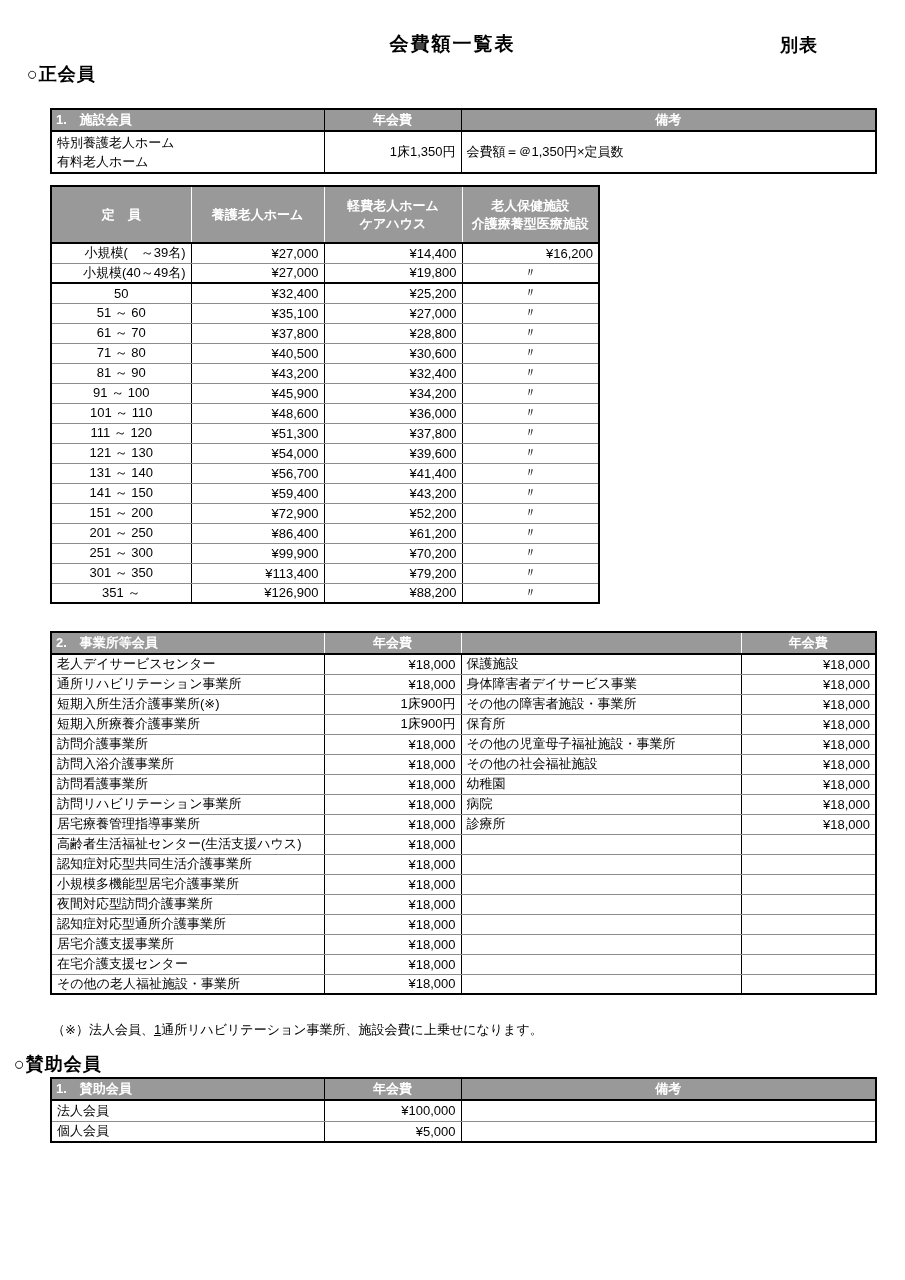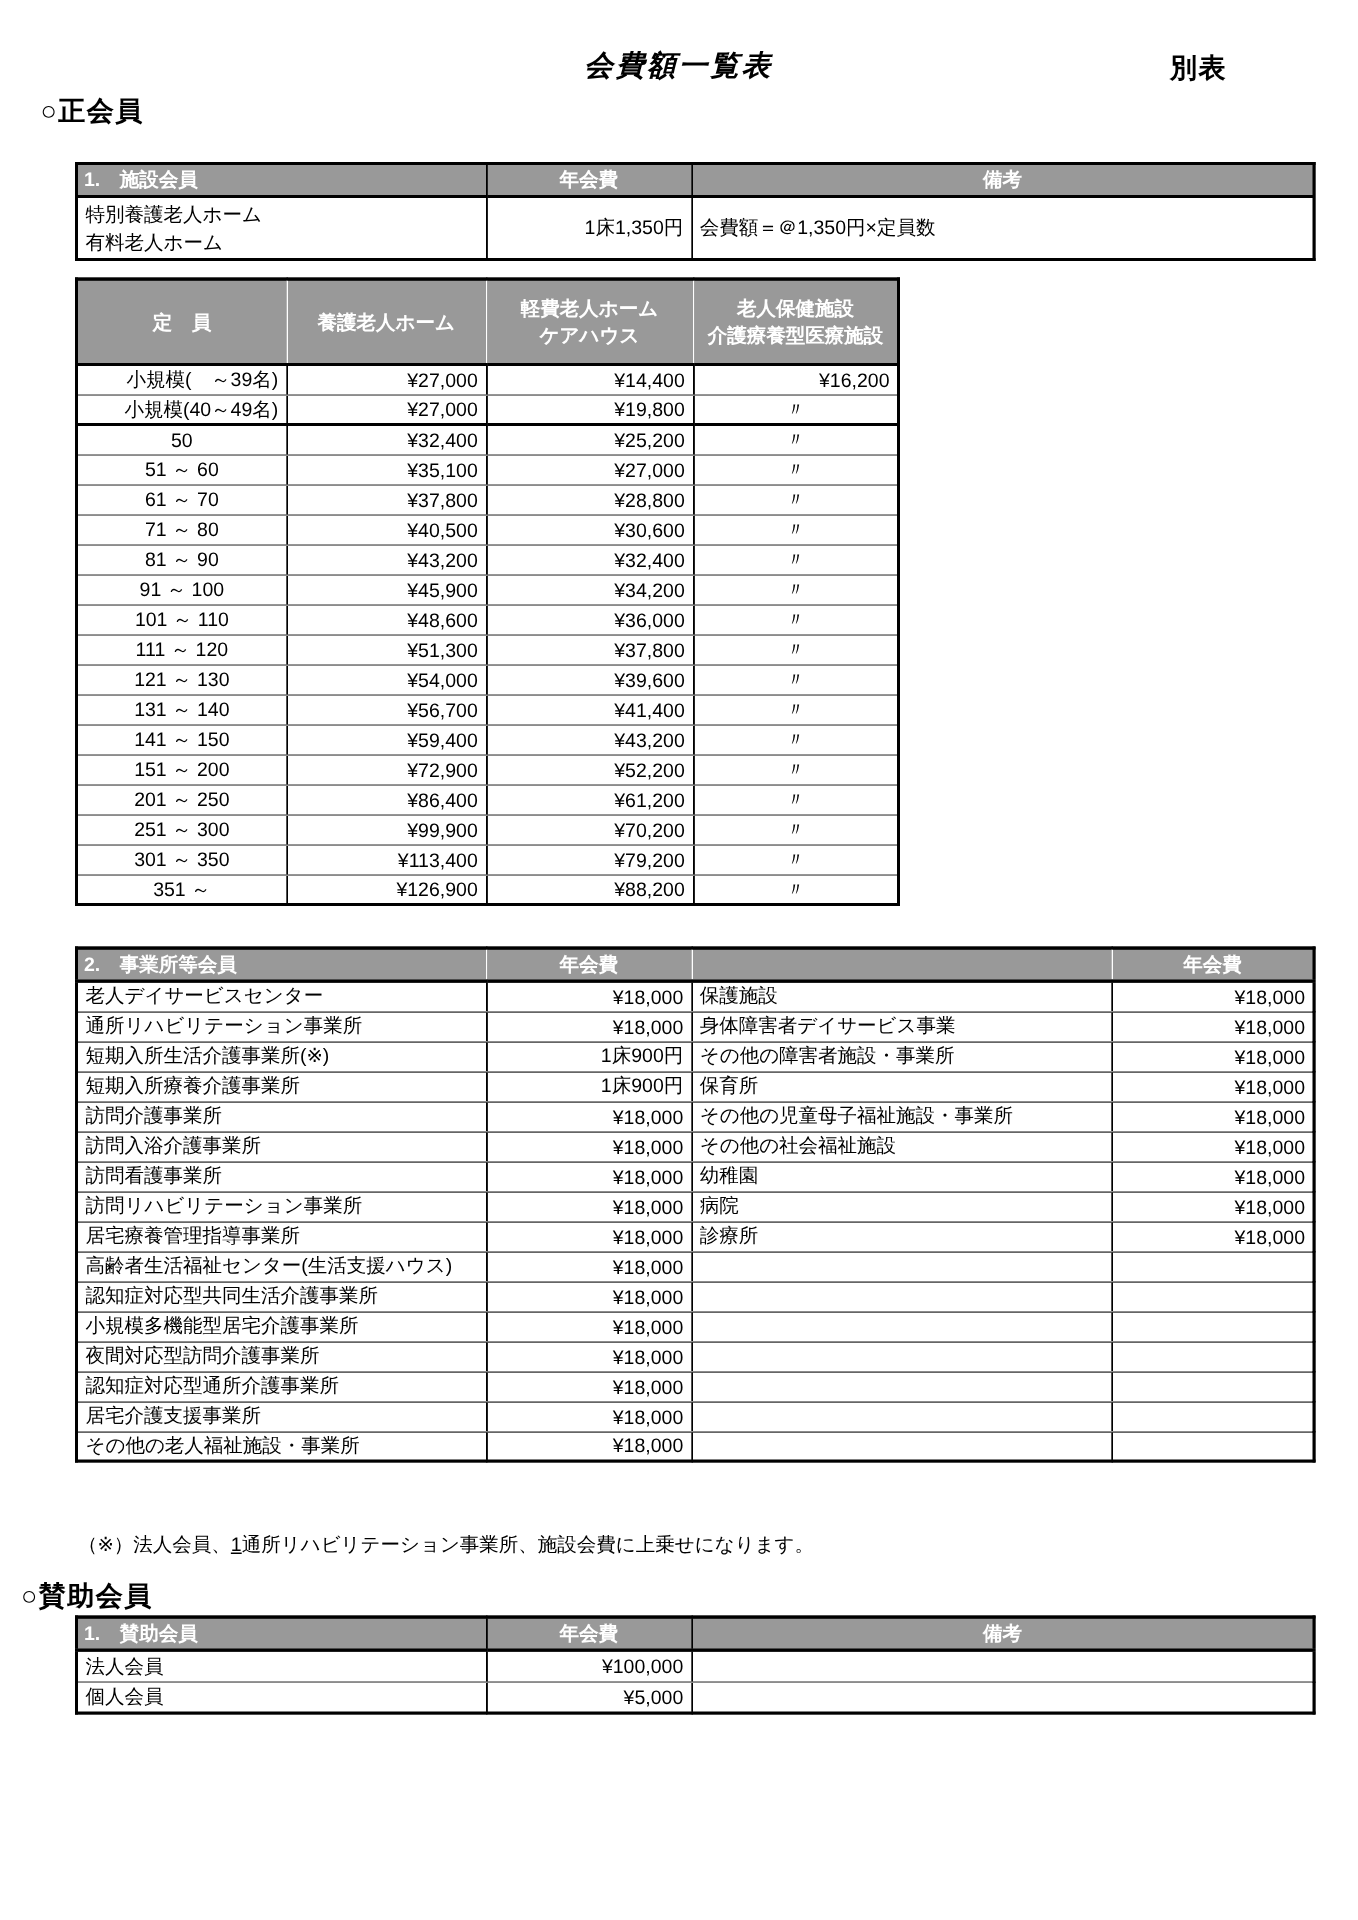--- a/index.html
+++ b/index.html
@@ -3,21 +3,21 @@
 <meta charset="utf-8">
 <style>
   html,body{margin:0;padding:0;background:#fff;}
   .page{
     position:relative;width:905px;height:1280px;background:#fff;color:#000;
     font-family:"Liberation Sans","DejaVu Sans",sans-serif;
     overflow:hidden;
   }
   .doc-title{
     position:absolute;top:31px;left:0;width:100%;text-align:center;
-    font-size:19px;font-weight:700;letter-spacing:2px;font-style:italic;
+    font-size:19px;font-weight:700;letter-spacing:2px;
   }
   .appendix{
     position:absolute;top:33px;left:780px;font-size:18px;font-weight:700;letter-spacing:1px;
   }
   .sec-heading{position:absolute;font-size:18px;font-weight:600;letter-spacing:1px;}
   .h-regular{top:62px;left:27px;}
   .h-support{top:1052px;left:14px;}
 
   table{
     position:absolute;border-collapse:collapse;table-layout:fixed;background:#404040;
@@ -324,20 +324,26 @@
           <td class="al"></td>
           <td class="ar"></td>
         </tr>
         <tr>
           <td class="al">居宅介護支援事業所</td>
           <td class="ar">¥18,000</td>
           <td class="al"></td>
           <td class="ar"></td>
         </tr>
         <tr>
+          <td class="al">在宅介護支援センター</td>
+          <td class="ar">¥18,000</td>
+          <td class="al"></td>
+          <td class="ar"></td>
+        </tr>
+        <tr>
           <td class="al">その他の老人福祉施設・事業所</td>
           <td class="ar">¥18,000</td>
           <td class="al"></td>
           <td class="ar"></td>
         </tr>
       </tbody>
   </table>
 
   <div class="footnote"><span>（※）法人会員、</span><span class="u">1</span><span>通所リハビリテーション事業所、施設会費に上乗せになります。</span></div>
 

